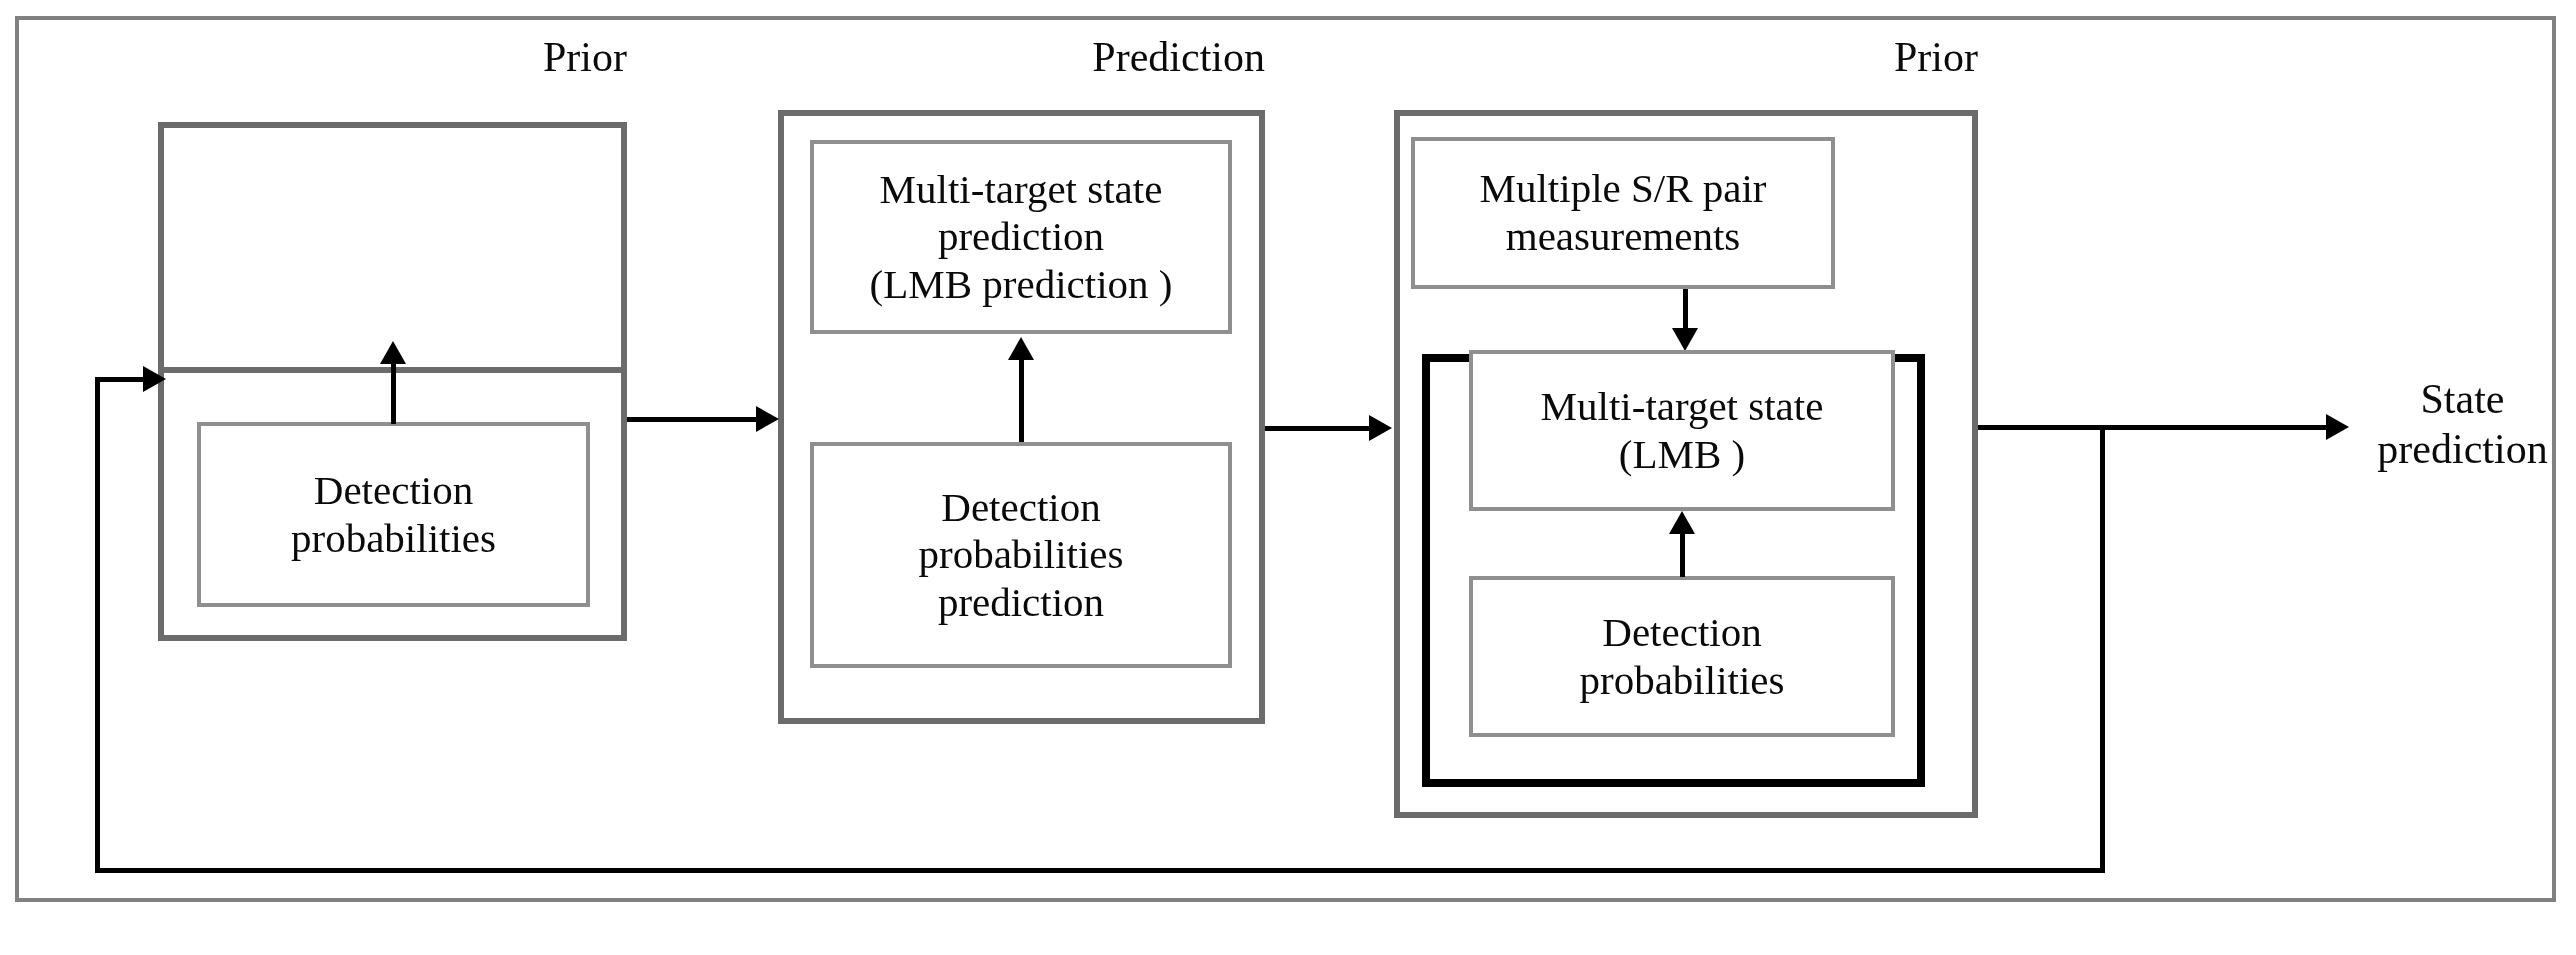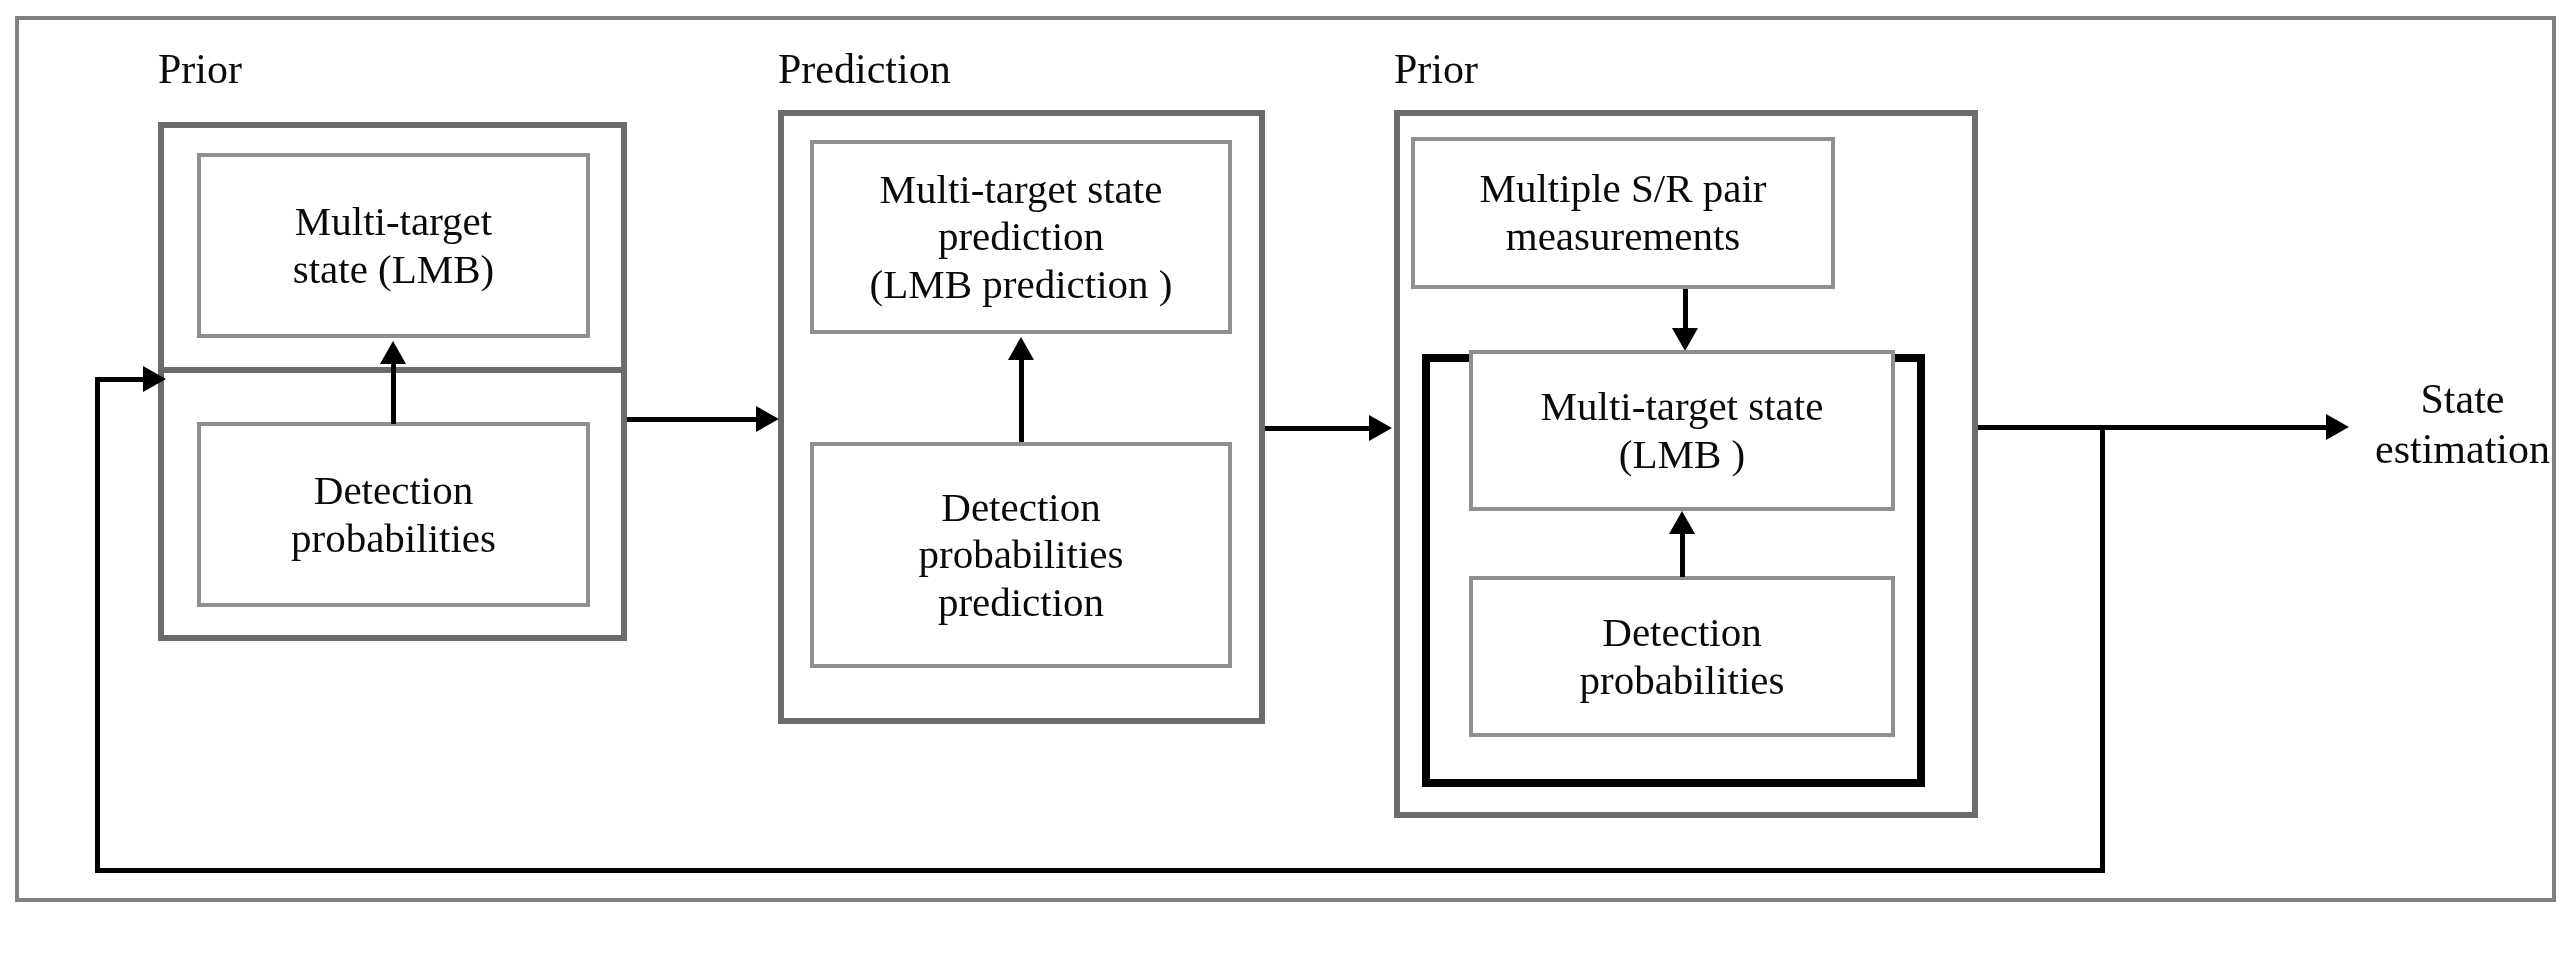--- a/index.html
+++ b/index.html
@@ -24,23 +24,22 @@
     border: 4.5px solid #808080;
     box-sizing: border-box;
     background: #ffffff;
   }
   
   .section-title {
     position: absolute;
     font-size: 42px;
     line-height: 1;
     color: #0a0a0a;
-    text-align: left;
+    text-align: right;
     white-space: nowrap;
-    margin-top: 12px;
   }
   
   .stage-box {
     position: absolute;
     border: 6.3px solid #6b6b6b;
     box-sizing: border-box;
     background: #ffffff;
   }
   
   .leaf-box {
@@ -122,24 +121,20 @@
 
 <div id="canvas">
 
   <div class="outer-frame"></div>
 
   <div class="section-title" style="left:158px; top:36px; width:469px;">Prior</div>
 
   <div class="stage-box" style="left:158px; top:122px; width:469px; height:251px;"></div>
   <div class="stage-box" style="left:158px; top:373px; width:469px; height:268px; border-top:none;"></div>
 
-  <div class="leaf-box" style="left:197px; top:153px; width:393px; height:185px;">
-    <span class="leaf-text">Multi-target
-state (LMB)</span>
-  </div>
 
   <div class="leaf-box" style="left:197px; top:422px; width:393px; height:185px;">
     <span class="leaf-text">Detection
 probabilities</span>
   </div>
 
   <div class="vline" style="left:391px; top:363px; height:61px;"></div>
   <div class="arrow-up" style="left:380px; top:341px;"></div>
 
   <div class="section-title" style="left:778px; top:36px; width:487px;">Prediction</div>
@@ -192,21 +187,21 @@
   <div class="hline" style="left:627px; top:417px; width:134px;"></div>
   <div class="arrow-right" style="left:756px; top:406px;"></div>
 
   <div class="hline" style="left:1265px; top:426px; width:106px;"></div>
   <div class="arrow-right" style="left:1369px; top:415px;"></div>
 
   <div class="hline" style="left:1978px; top:425px; width:352px;"></div>
   <div class="arrow-right" style="left:2326px; top:414px;"></div>
 
   <div class="plain-label" style="left:2368px; top:374px; width:189px;">State
-estimation</div>
+prediction</div>
 
   <div class="vline" style="left:2100px; top:425px; height:446px;"></div>
   <div class="hline" style="left:95px; top:868px; width:2010px;"></div>
   <div class="vline" style="left:95px; top:377px; height:494px;"></div>
   <div class="hline" style="left:95px; top:377px; width:52px;"></div>
   <div class="arrow-right" style="left:143px; top:366px;"></div>
 
 </div>
 
 

